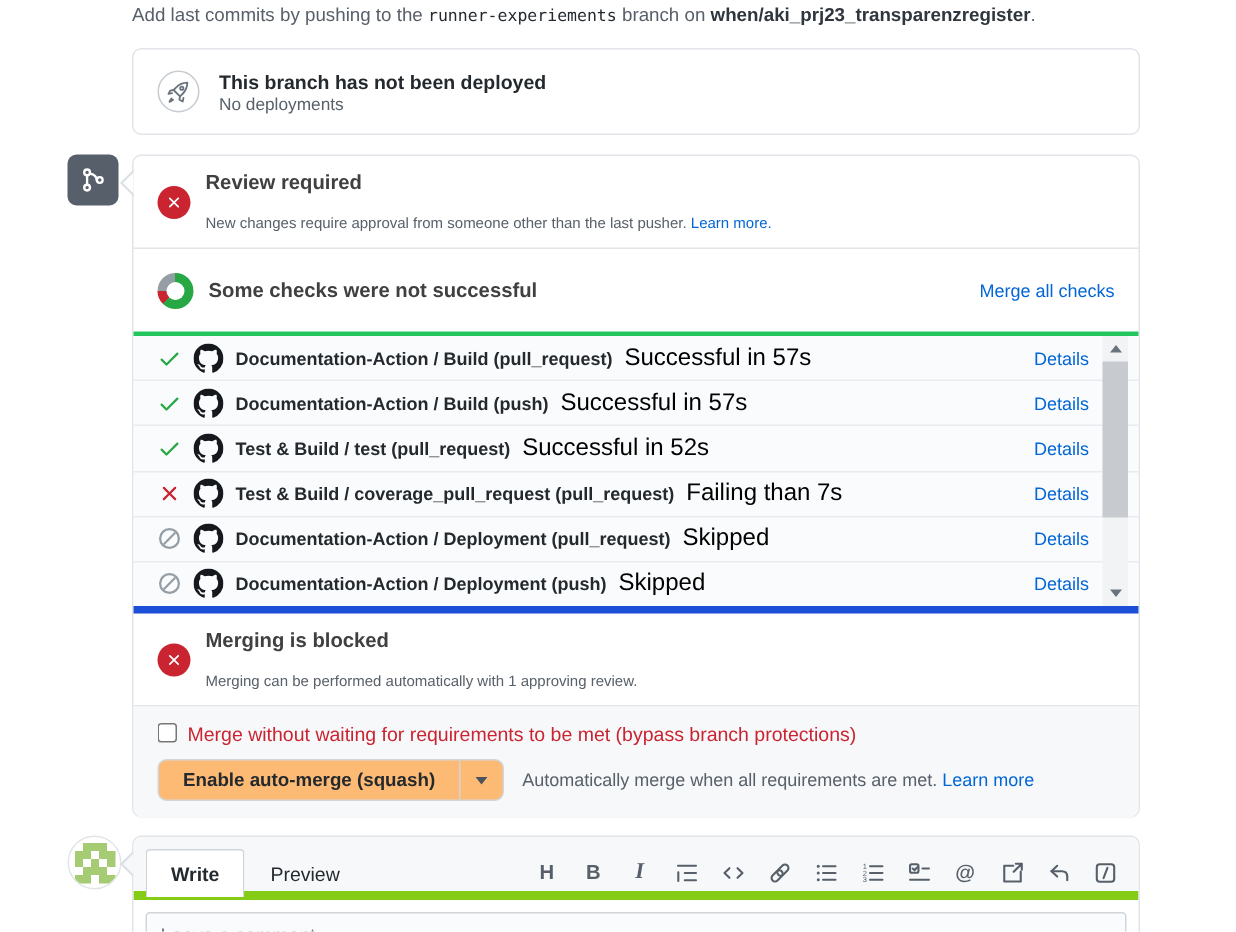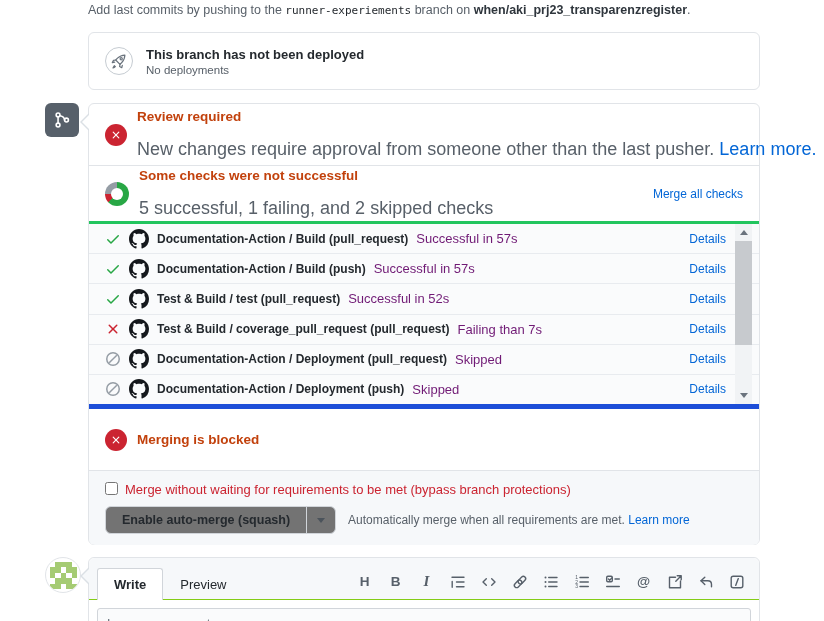--- a/index.html
+++ b/index.html
@@ -28,68 +28,68 @@
   .merge-card{left:88px;top:103px;width:672px;height:442px}
   .pointer::before{content:"";position:absolute;left:-9px;top:9px;border-top:9px solid transparent;border-bottom:9px solid transparent;border-right:9px solid #dbe0e5}
   .pointer::after{content:"";position:absolute;left:-7px;top:11px;border-top:7px solid transparent;border-bottom:7px solid transparent;border-right:7px solid #fff}
   .comment-card.pointer::after{border-right-color:#f6f8fa}
 
   .section{display:flex;align-items:center;padding:0 16px;gap:10px}
   .sec-review{height:62px;border-bottom:1px solid #e1e4e8}
   .sec-blocked{height:62px;border-bottom:1px solid #e1e4e8}
   .x-badge{width:22px;height:22px;border-radius:50%;background:#cb2431;display:flex;align-items:center;justify-content:center;flex:none}
   .x-badge svg{width:12px;height:12px;fill:#fff}
-  .sec-title{font-size:13.5px;font-weight:700;color:#c2410c}
-  .sec-sub{font-size:18px;color:#586069;margin-top:15px;white-space:nowrap}
+  .sec-title{font-size:13.5px;font-weight:700;color:#404040}
+  .sec-sub{font-size:10px;color:#586069;margin-top:15px;white-space:nowrap}
 
   .sec-checksheader{height:58px;border-bottom:3px solid #22c55e}
   .donut{width:24px;height:24px;border-radius:50%;flex:none;position:relative;
          background:conic-gradient(#28a745 0 62.5%,#cb2431 62.5% 75%,#959da5 75% 100%)}
   .donut::after{content:"";position:absolute;inset:6px;border-radius:50%;background:#fff}
   .hide-link{margin-left:auto;font-size:12px;white-space:nowrap}
 
   
   .checks-list{height:185px;background:#fafbfc;border-bottom:5px solid #1d4ed8;display:flex;flex-direction:column;position:relative}
   .check-row{flex:1;display:flex;align-items:center;gap:8px;padding:0 104px 0 16px;position:relative}
   .check-row + .check-row{border-top:1px solid #e8ebef}
   .st-icon{width:16px;height:16px;flex:none}
   .st-icon svg{display:none;width:16px;height:16px;fill:currentColor}
   .st-success .ic-success{display:block;color:#28a745}
   .st-failure .ic-failure{display:block;color:#cb2431}
   .st-skipped .ic-skipped{display:block;color:#959da5}
   .gh-avatar{width:20px;height:20px;flex:none;display:flex}
   .gh-avatar svg{width:20px;height:20px;fill:#15181c}
   .check-name{font-size:12px;font-weight:700;white-space:nowrap}
-  .check-result{font-size:13px;color:#701a75;white-space:nowrap}
+  .check-result{font-size:16px;color:#000000;white-space:nowrap}
   .details{position:absolute;right:33px;font-size:12px}
 
   
   .vscroll{position:absolute;top:0;bottom:0;right:7px;width:17px;background:#f1f3f5}
   .sb-btn{position:absolute;left:0;width:17px;height:15px;display:flex;align-items:center;justify-content:center;cursor:pointer}
   .sb-btn.up{top:1px}.sb-btn.down{bottom:1px}
   .sb-btn.up::before{content:"";width:0;height:0;border-left:4px solid transparent;border-right:4px solid transparent;border-bottom:5px solid #6a737d}
   .sb-btn.down::before{content:"";width:0;height:0;border-left:4px solid transparent;border-right:4px solid transparent;border-top:5px solid #6a737d}
   .sb-thumb{position:absolute;left:0;top:17px;width:17px;height:104px;background:#c7cace;cursor:grab}
 
   
   .merge-footer{height:74px;background:#f6f8fa;border-radius:0 0 6px 6px;padding:12px 16px;display:flex;flex-direction:column;justify-content:center;gap:9px}
   .bypass-row{display:flex;gap:7px;font-size:13px;color:#cb2431}
   .bypass-row input{width:13px;height:13px;flex:none;cursor:pointer}
   .btn-row{display:flex;align-items:center;gap:12px}
-  .split-btn{display:inline-flex;align-items:stretch;background:#737373;border:1px solid #d1d5da;border-radius:6px;cursor:pointer}
+  .split-btn{display:inline-flex;align-items:stretch;background:#fdba74;border:1px solid #d1d5da;border-radius:6px;cursor:pointer}
   .split-main{padding:6px 16px;font-size:12.5px;font-weight:600;color:#24292e}
   .split-caret{padding:0 10px;border-left:1px solid #d1d5da;display:flex;align-items:center}
   .caret-down{width:0;height:0;border-left:4px solid transparent;border-right:4px solid transparent;border-top:5px solid #4b535b}
   .btn-hint{font-size:12px;color:#586069}
 
   
   .avatar{position:absolute;left:45px;top:557px;width:36px;height:36px;border-radius:50%;background:#fff;border:1px solid #e1e4e8;display:flex;align-items:center;justify-content:center;overflow:hidden;cursor:pointer}
   .avatar svg{width:27px;height:27px}
   .comment-card{left:88px;top:557px;width:672px;height:110px}
-  .comment-head{background:#f6f8fa;border-bottom:1px solid #84cc16;border-radius:6px 6px 0 0;padding:8px 8px 0 8px;display:flex;align-items:flex-end;height:42px;position:relative}
+  .comment-head{background:#f6f8fa;border-bottom:6px solid #84cc16;border-radius:6px 6px 0 0;padding:8px 8px 0 8px;display:flex;align-items:flex-start;height:42px;position:relative}
   .tab{font-size:13px;padding:8px 16px;border:1px solid transparent;border-bottom:none;border-radius:3px 3px 0 0;margin-bottom:-1px;color:#24292e;cursor:pointer;background:none}
   .tab.active{background:#fff;border-color:#d1d5da;font-weight:600}
   .md-toolbar{position:absolute;right:14px;top:15px;display:flex;align-items:center;gap:14px}
   .tb{background:none;border:none;width:17px;height:17px;display:flex;align-items:center;justify-content:center;color:#57606a;cursor:pointer;padding:0}
   .tb.glyph{font-size:13.5px;font-weight:600;font-family:"Liberation Sans",sans-serif}
   .tb.italic{font-family:"Liberation Serif",serif;font-style:italic;font-size:15px}
   .tb svg{width:16px;height:16px;stroke:#57606a;fill:none;stroke-width:1.4;stroke-linecap:round;stroke-linejoin:round}
   .comment-body{padding:8px}
   .comment-body textarea{width:100%;height:52px;border:1px solid #d1d5da;border-radius:3px;background:#fafbfc;padding:7px 9px;font-size:13px;font-family:"Liberation Sans",sans-serif;color:#24292e;resize:none}
   .comment-body textarea::placeholder{color:#6a737d}
@@ -156,21 +156,20 @@
     <div>
       <div class="sec-title">Review required</div>
       <div class="sec-sub"><span>New changes require approval from someone other than the last pusher. </span><a>Learn more.</a></div>
     </div>
   </div>
 
   <div class="section sec-checksheader">
     <span class="donut"></span>
     <div>
       <div class="sec-title">Some checks were not successful</div>
-      <div class="sec-sub">5 successful, 1 failing, and 2 skipped checks</div>
     </div>
     <a class="hide-link">Merge all checks</a>
   </div>
 
   <div class="checks-list">
 
     <div class="check-row">
       <span class="st-icon st-success">
           <svg class="ic-success" viewBox="0 0 16 16">
             <use href="#d-check"></use>
@@ -274,20 +273,21 @@
   </div>
 
   <div class="section sec-blocked">
     <span class="x-badge">
         <svg viewBox="0 0 16 16">
           <use href="#d-x"></use>
         </svg>
       </span>
     <div>
       <div class="sec-title">Merging is blocked</div>
+      <div class="sec-sub">Merging can be performed automatically with 1 approving review.</div>
     </div>
   </div>
 
   <div class="merge-footer">
     <label class="bypass-row">
       <input type="checkbox" style="">
       <span>Merge without waiting for requirements to be met (bypass branch protections)</span>
     </label>
     <div class="btn-row">
       <span class="split-btn">

